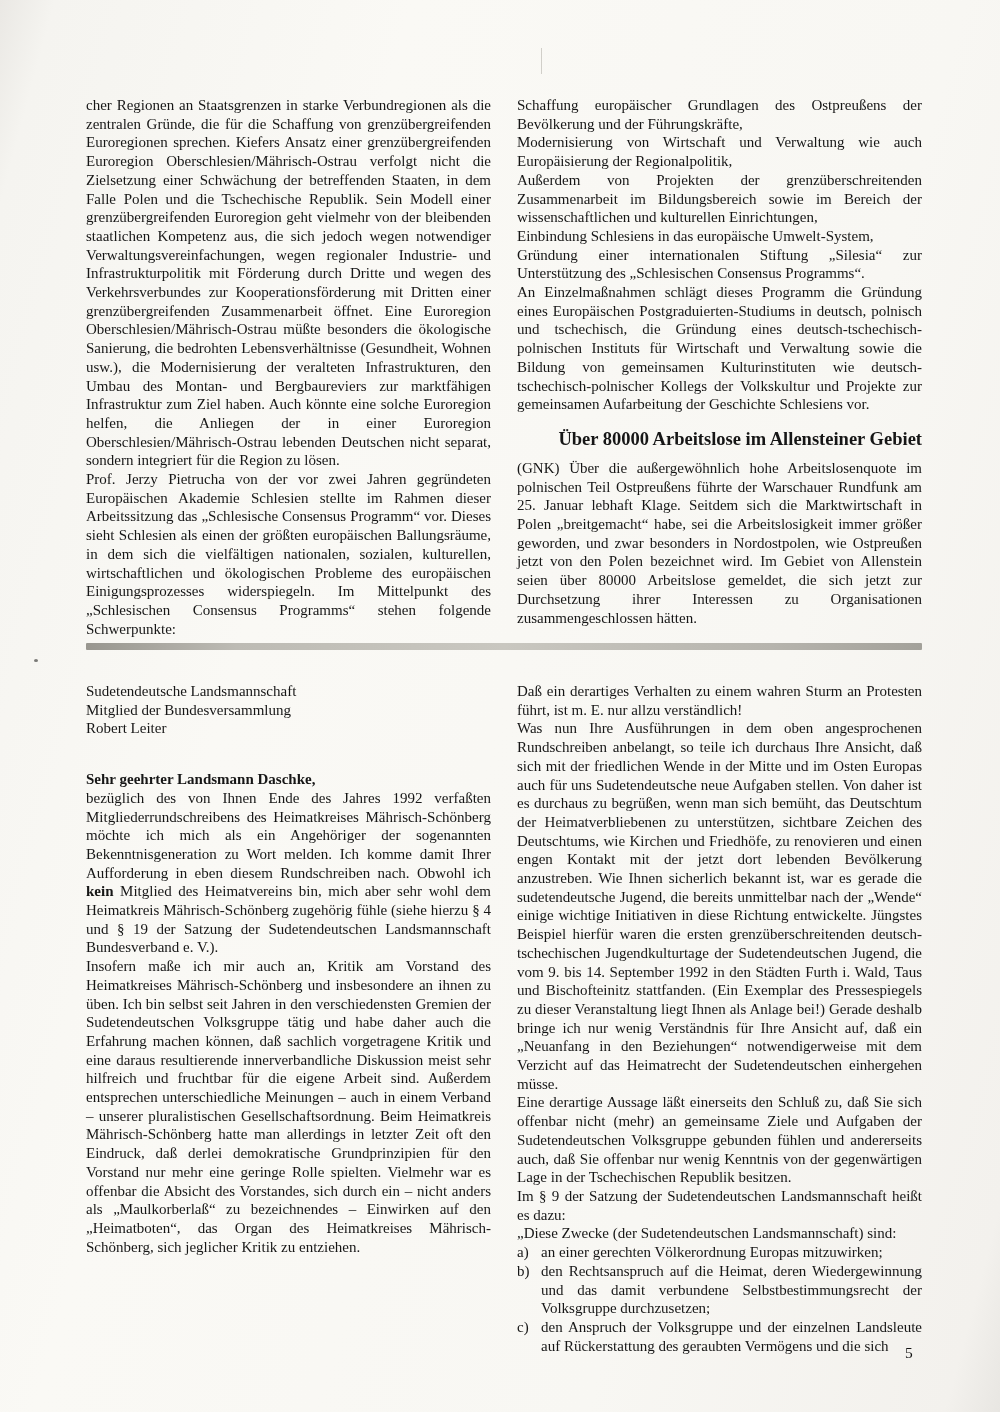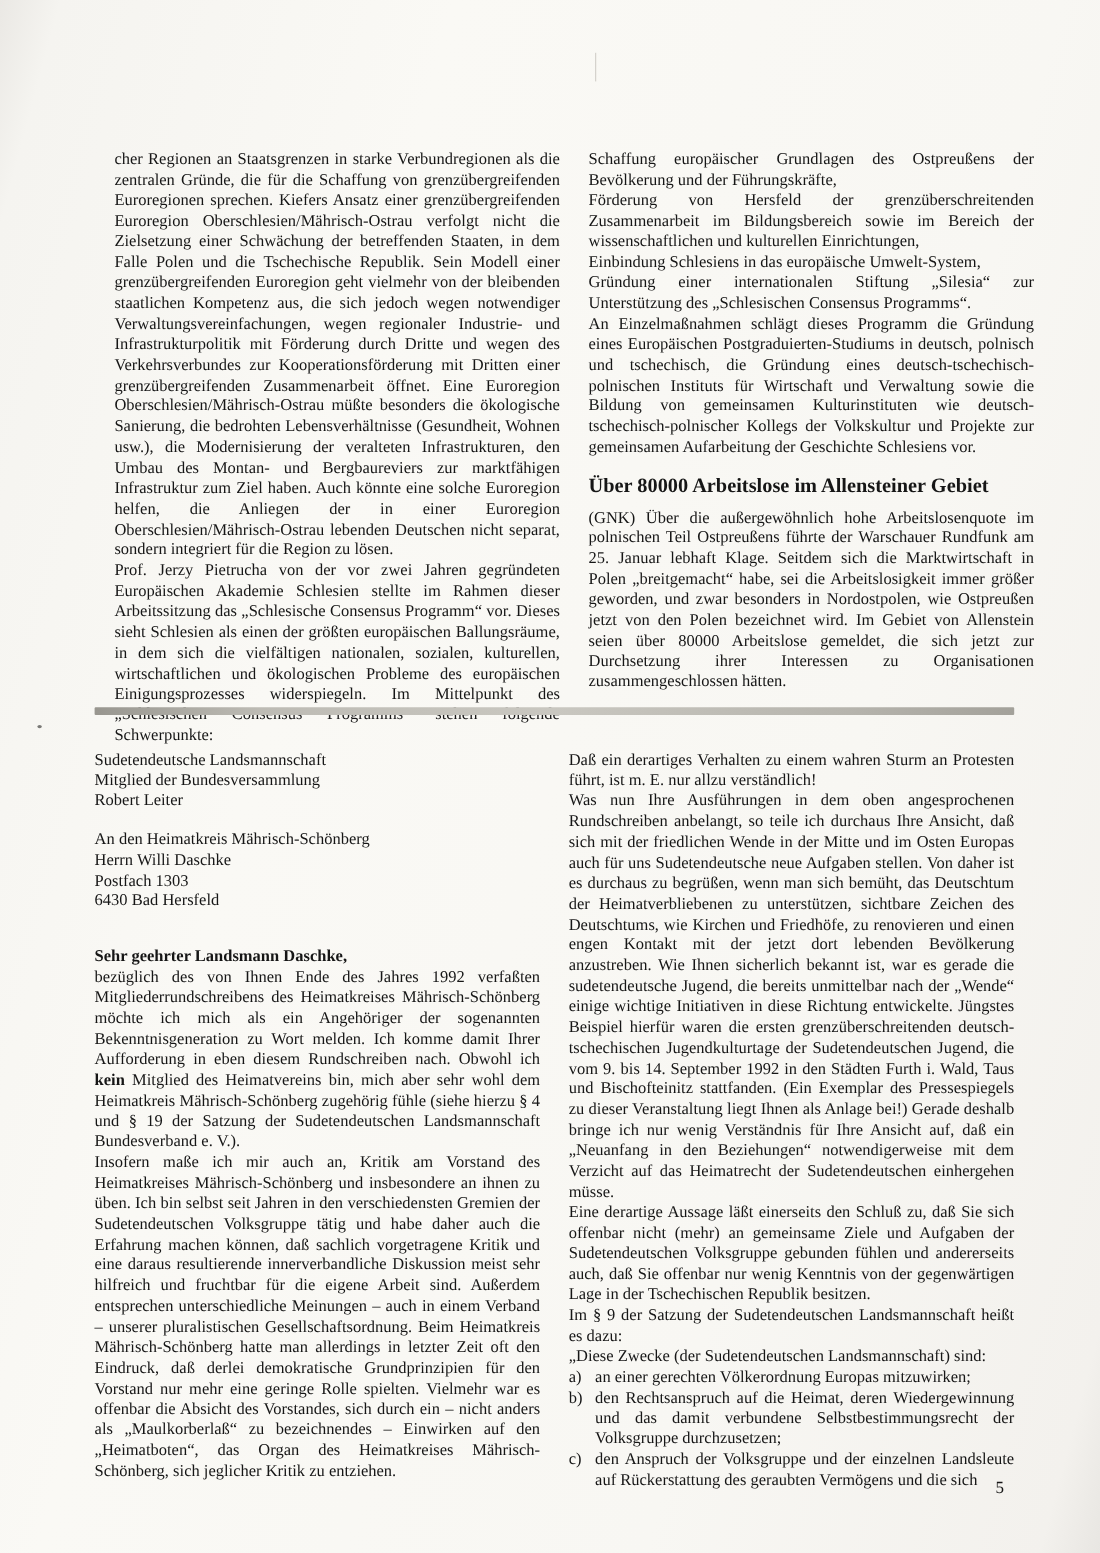--- a/index.html
+++ b/index.html
@@ -18,21 +18,21 @@
     font-size: 15px;
     line-height: 18.7px;
     text-align: justify;
     hyphens: auto; -webkit-hyphens: auto;
   }
   .col p { margin: 0; }
   .article-heading {
     font-size: 18.5px;
     line-height: 22px;
     font-weight: bold;
-    text-align: left;
+    text-align: right;
     margin: 14px 0 9px 0;
   }
   .divider {
     width: 836px; height: 7px;
     background: linear-gradient(90deg, #98968f 0%, #bdbbb4 18%, #c9c7c0 50%, #b6b4ad 82%, #a3a19a 100%);
     border-radius: 1px;
   }
   .addr-block div { line-height: 18.7px; }
   .addr-recipient { margin-top: 16px; }
   .salutation { margin-top: 32px; line-height: 18.7px; font-weight: bold; }
@@ -47,50 +47,45 @@
   .artifact-line {
     width: 1px; height: 26px; background: #c7c4be; opacity: .8;
   }
 </style>
 </head>
 <body>
 
 <div class="abs artifact-line" style="left:541px; top:48px;"></div>
 <div class="abs artifact-dot" style="left:34px; top:659px;"></div>
 
-<div class="abs columns" style="left:104px; top:96px;margin-top:40px;">
+<div class="abs columns" style="left:86px; top:96px;">
   <div class="col">
     <p>cher Regionen an Staatsgrenzen in starke Verbundregionen als die zentralen Gründe, die für die Schaffung von grenzübergreifenden Euroregionen sprechen. Kiefers Ansatz einer grenzübergreifenden Euroregion Oberschlesien/Mährisch-Ostrau verfolgt nicht die Zielsetzung einer Schwächung der betreffenden Staaten, in dem Falle Polen und die Tschechische Republik. Sein Modell einer grenzübergreifenden Euroregion geht vielmehr von der bleibenden staatlichen Kompetenz aus, die sich jedoch wegen notwendiger Verwaltungsvereinfachungen, wegen regionaler Industrie- und Infrastrukturpolitik mit Förderung durch Dritte und wegen des Verkehrsverbundes zur Kooperationsförderung mit Dritten einer grenzübergreifenden Zusammenarbeit öffnet. Eine Euroregion Oberschlesien/Mährisch-Ostrau müßte besonders die ökologische Sanierung, die bedrohten Lebensverhältnisse (Gesundheit, Wohnen usw.), die Modernisierung der veralteten Infrastrukturen, den Umbau des Montan- und Bergbaureviers zur marktfähigen Infrastruktur zum Ziel haben. Auch könnte eine solche Euroregion helfen, die Anliegen der in einer Euroregion Oberschlesien/Mährisch-Ostrau lebenden Deutschen nicht separat, sondern integriert für die Region zu lösen.</p>
     <p>Prof. Jerzy Pietrucha von der vor zwei Jahren gegründeten Europäischen Akademie Schlesien stellte im Rahmen dieser Arbeitssitzung das „Schlesische Consensus Programm“ vor. Dieses sieht Schlesien als einen der größten europäischen Ballungsräume, in dem sich die vielfältigen nationalen, sozialen, kulturellen, wirtschaftlichen und ökologischen Probleme des europäischen Einigungsprozesses widerspiegeln. Im Mittelpunkt des „Schlesischen Consensus Programms“ stehen folgende Schwerpunkte:</p>
   </div>
   <div class="col">
     <p>Schaffung europäischer Grundlagen des Ostpreußens der Bevölkerung und der Führungskräfte,</p>
-    <p>Förderung von Hersfeld der grenzüberschreitenden Zusammenarbeit im Bildungsbereich sowie im Bereich der wissenschaftlichen und kulturellen Einrichtungen,</p>
+    <p>Modernisierung von Wirtschaft und Verwaltung wie auch Europäisierung der Regionalpolitik,</p>
+    <p>Außerdem von Projekten der grenzüberschreitenden Zusammenarbeit im Bildungsbereich sowie im Bereich der wissenschaftlichen und kulturellen Einrichtungen,</p>
     <p>Einbindung Schlesiens in das europäische Umwelt-System,</p>
     <p>Gründung einer internationalen Stiftung „Silesia“ zur Unterstützung des „Schlesischen Consensus Programms“.</p>
     <p>An Einzelmaßnahmen schlägt dieses Programm die Gründung eines Europäischen Postgraduierten-Studiums in deutsch, polnisch und tschechisch, die Gründung eines deutsch-tschechisch-polnischen Instituts für Wirtschaft und Verwaltung sowie die Bildung von gemeinsamen Kulturinstituten wie deutsch-tschechisch-polnischer Kollegs der Volkskultur und Projekte zur gemeinsamen Aufarbeitung der Geschichte Schlesiens vor.</p>
     <div class="article-heading">Über 80000 Arbeitslose im Allensteiner Gebiet</div>
     <p>(GNK) Über die außergewöhnlich hohe Arbeitslosenquote im polnischen Teil Ostpreußens führte der Warschauer Rundfunk am 25. Januar lebhaft Klage. Seitdem sich die Marktwirtschaft in Polen „breitgemacht“ habe, sei die Arbeitslosigkeit immer größer geworden, und zwar besonders in Nordostpolen, wie Ostpreußen jetzt von den Polen bezeichnet wird. Im Gebiet von Allenstein seien über 80000 Arbeitslose gemeldet, die sich jetzt zur Durchsetzung ihrer Interessen zu Organisationen zusammengeschlossen hätten.</p>
   </div>
 </div>
 
 <div class="abs divider" style="left:86px; top:643px;"></div>
 
 <div class="abs columns" style="left:86px; top:682px;">
   <div class="col">
     <div class="addr-block">
       <div>Sudetendeutsche Landsmannschaft</div>
       <div>Mitglied der Bundesversammlung</div>
       <div>Robert Leiter</div>
-    </div>
-    <div class="addr-block addr-recipient">
-      <div>An den Heimatkreis Mährisch-Schönberg</div>
-      <div>Herrn Willi Daschke</div>
-      <div>Postfach 1303</div>
-      <div>6430 Bad Hersfeld</div>
     </div>
     <div class="salutation">Sehr geehrter Landsmann Daschke,</div>
     <p><span>bezüglich des von Ihnen Ende des Jahres 1992 verfaßten Mitgliederrundschreibens des Heimatkreises Mährisch-Schönberg möchte ich mich als ein Angehöriger der sogenannten Bekenntnisgeneration zu Wort melden. Ich komme damit Ihrer Aufforderung in eben diesem Rundschreiben nach. Obwohl ich </span><b>kein</b><span> Mitglied des Heimatvereins bin, mich aber sehr wohl dem Heimatkreis Mährisch-Schönberg zugehörig fühle (siehe hierzu § 4 und § 19 der Satzung der Sudetendeutschen Landsmannschaft Bundesverband e. V.).</span></p>
     <p>Insofern maße ich mir auch an, Kritik am Vorstand des Heimatkreises Mährisch-Schönberg und insbesondere an ihnen zu üben. Ich bin selbst seit Jahren in den verschiedensten Gremien der Sudetendeutschen Volksgruppe tätig und habe daher auch die Erfahrung machen können, daß sachlich vorgetragene Kritik und eine daraus resultierende innerverbandliche Diskussion meist sehr hilfreich und fruchtbar für die eigene Arbeit sind. Außerdem entsprechen unterschiedliche Meinungen – auch in einem Verband – unserer pluralistischen Gesellschaftsordnung. Beim Heimatkreis Mährisch-Schönberg hatte man allerdings in letzter Zeit oft den Eindruck, daß derlei demokratische Grundprinzipien für den Vorstand nur mehr eine geringe Rolle spielten. Vielmehr war es offenbar die Absicht des Vorstandes, sich durch ein – nicht anders als „Maulkorberlaß“ zu bezeichnendes – Einwirken auf den „Heimatboten“, das Organ des Heimatkreises Mährisch-Schönberg, sich jeglicher Kritik zu entziehen.</p>
   </div>
   <div class="col">
     <p>Daß ein derartiges Verhalten zu einem wahren Sturm an Protesten führt, ist m. E. nur allzu verständlich!</p>
     <p>Was nun Ihre Ausführungen in dem oben angesprochenen Rundschreiben anbelangt, so teile ich durchaus Ihre Ansicht, daß sich mit der friedlichen Wende in der Mitte und im Osten Europas auch für uns Sudetendeutsche neue Aufgaben stellen. Von daher ist es durchaus zu begrüßen, wenn man sich bemüht, das Deutschtum der Heimatverbliebenen zu unterstützen, sichtbare Zeichen des Deutschtums, wie Kirchen und Friedhöfe, zu renovieren und einen engen Kontakt mit der jetzt dort lebenden Bevölkerung anzustreben. Wie Ihnen sicherlich bekannt ist, war es gerade die sudetendeutsche Jugend, die bereits unmittelbar nach der „Wende“ einige wichtige Initiativen in diese Richtung entwickelte. Jüngstes Beispiel hierfür waren die ersten grenzüberschreitenden deutsch-tschechischen Jugendkulturtage der Sudetendeutschen Jugend, die vom 9. bis 14. September 1992 in den Städten Furth i. Wald, Taus und Bischofteinitz stattfanden. (Ein Exemplar des Pressespiegels zu dieser Veranstaltung liegt Ihnen als Anlage bei!) Gerade deshalb bringe ich nur wenig Verständnis für Ihre Ansicht auf, daß ein „Neuanfang in den Beziehungen“ notwendigerweise mit dem Verzicht auf das Heimatrecht der Sudetendeutschen einhergehen müsse.</p>
     <p>Eine derartige Aussage läßt einerseits den Schluß zu, daß Sie sich offenbar nicht (mehr) an gemeinsame Ziele und Aufgaben der Sudetendeutschen Volksgruppe gebunden fühlen und andererseits auch, daß Sie offenbar nur wenig Kenntnis von der gegenwärtigen Lage in der Tschechischen Republik besitzen.</p>
     <p>Im § 9 der Satzung der Sudetendeutschen Landsmannschaft heißt es dazu:</p>

